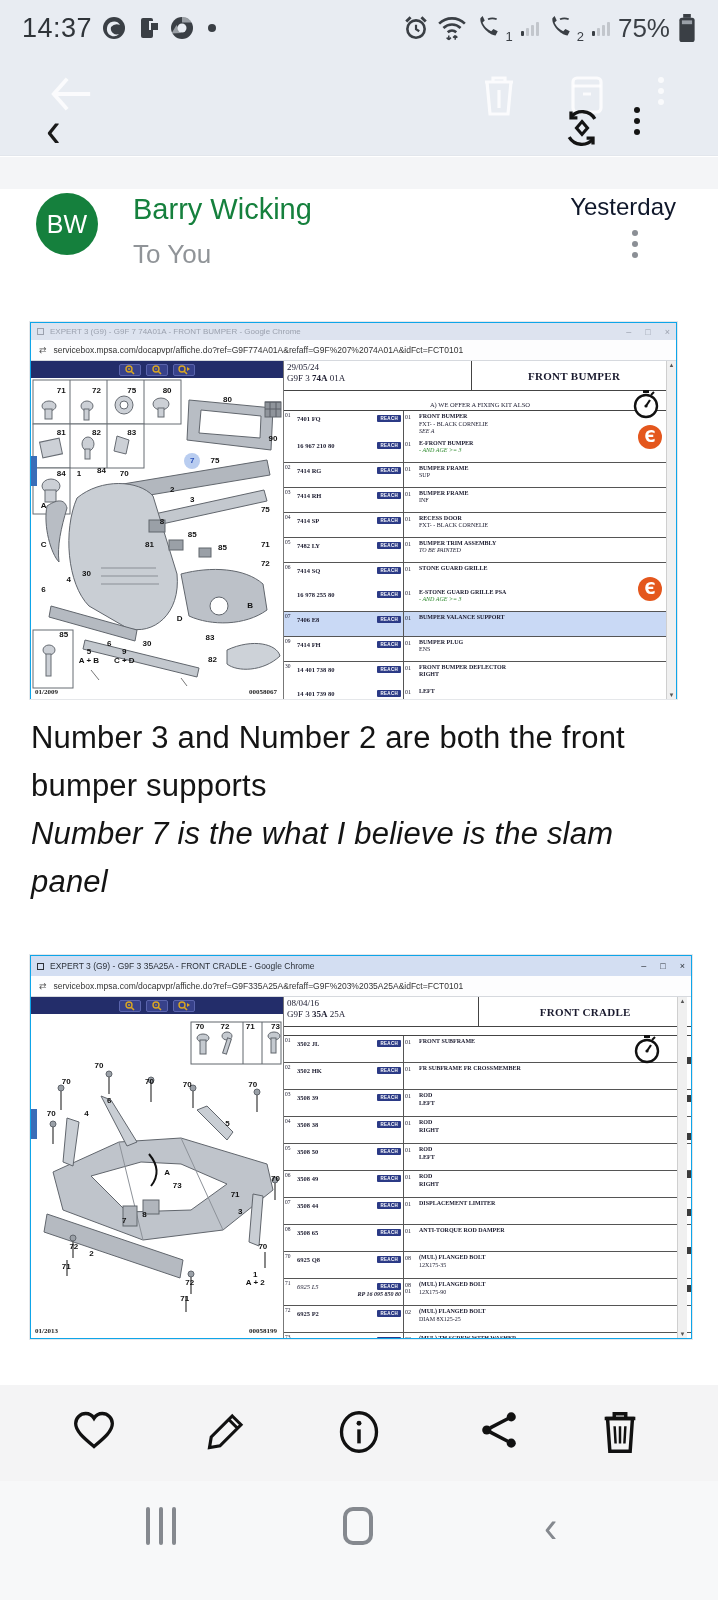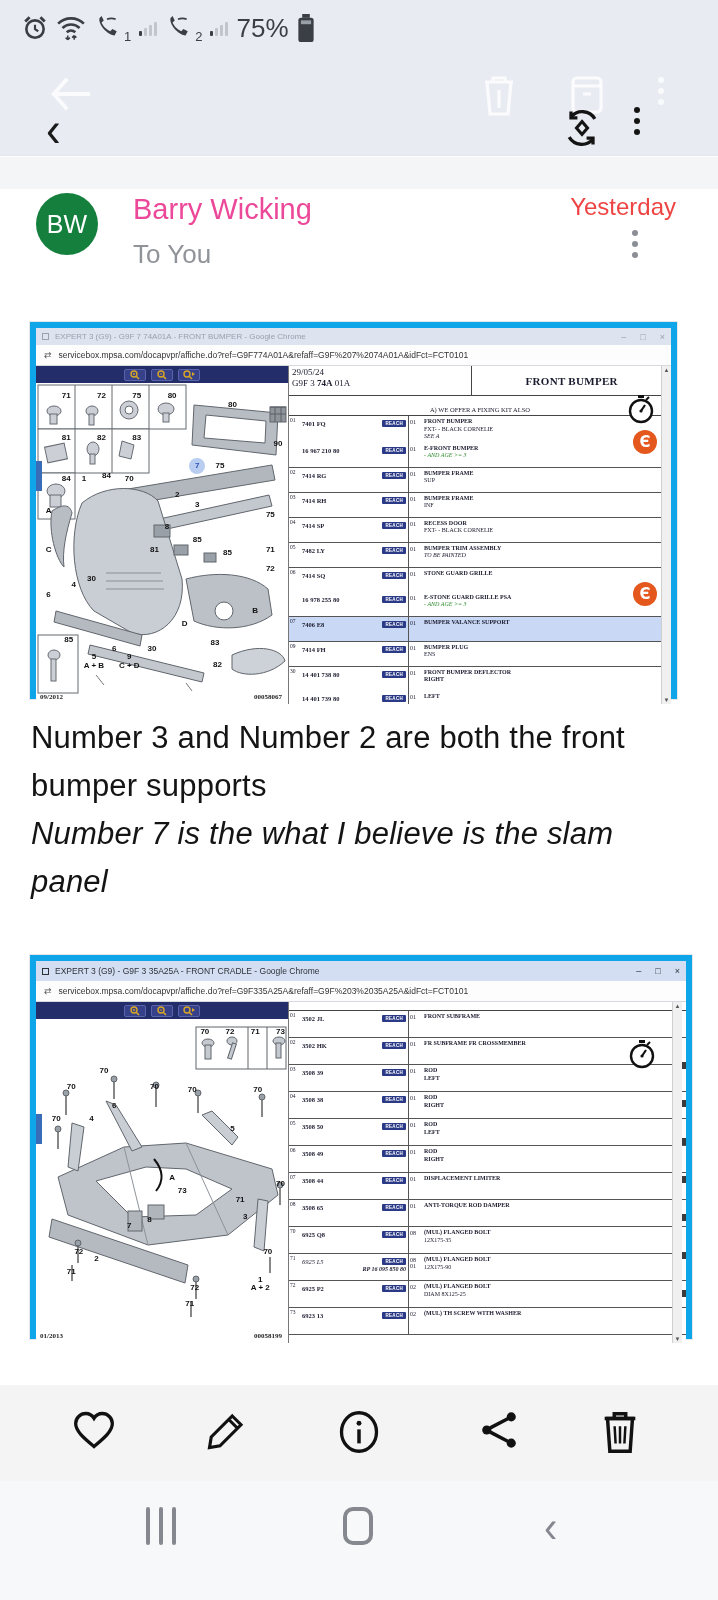--- a/index.html
+++ b/index.html
@@ -28,27 +28,27 @@
   .tb-back{position:absolute;left:46px;top:48px;font-size:44px;color:#1a1a1a;font-weight:400;transform:scaleY(1.15);}
   .tb-rotate{position:absolute;left:560px;top:50px;}
   .tb-menu{position:absolute;left:634px;top:46px;color:#141414;font-size:15px;line-height:15px;text-align:center;}
   .vdots span{display:block;width:6px;height:6px;background:#141414;border-radius:50%;margin:5px auto;}
   .vdots-gray span{background:#8b8f95;}
 
   
   .email-header{position:absolute;left:0;top:157px;width:718px;height:145px;background:#fff;}
   .email-header .band{position:absolute;left:0;top:0;width:718px;height:32px;background:#f4f5f7;}
   .avatar{position:absolute;left:36px;top:36px;width:62px;height:62px;border-radius:50%;background:#15803d;display:flex;align-items:center;justify-content:center;color:#fff;font-size:25px;}
-  .sender{position:absolute;left:133px;top:36px;font-size:29px;color:#ec4899;}
+  .sender{position:absolute;left:133px;top:36px;font-size:29px;color:#15803d;}
   .recipient{position:absolute;left:133px;top:82px;font-size:26px;color:#909498;}
-  .maildate{position:absolute;right:42px;top:36px;font-size:24px;color:#ef4444;}
+  .maildate{position:absolute;right:42px;top:36px;font-size:24px;color:#0f172a;}
   .mail-menu{position:absolute;right:80px;top:68px;}
 
   
-  .window{position:absolute;background:#fde047;border:6px solid #0ea5e9;box-shadow:0 0 0 1px #e5e7ea;}
+  .window{position:absolute;background:#fde047;border:1px solid #0ea5e9;box-shadow:0 0 0 1px #e5e7ea;}
   .titlebar{height:17px;display:flex;align-items:center;padding:0 6px;gap:6px;font-size:8px;}
   .titlebar .sq{width:7px;height:7px;border:1px solid currentColor;flex:none;}
   .titlebar .wtitle{flex:1;white-space:nowrap;overflow:hidden;}
   .titlebar .wctl{display:flex;gap:14px;font-size:9px;align-items:center;}
   .tb-unfocused{background:#dde3ef;color:#9ba1ae;}
   .tb-focused{background:#d3def2;color:#2c3138;}
   .urlbar{height:21px;background:#fdfdfe;border-bottom:1px solid #d6d9de;display:flex;align-items:center;gap:7px;padding:0 8px;font-size:8.5px;color:#333;}
   .urlbar .tabsync{color:#555;font-size:9px;}
   .wincontent{position:relative;display:flex;background:#fff;}
   .sidetab{position:absolute;left:0;width:6px;height:30px;background:#3a6db8;z-index:5;}
@@ -111,20 +111,38 @@
   .nav-recents i{display:block;width:4px;height:38px;background:#85898f;border-radius:2px;}
   .nav-home{position:absolute;left:343px;top:26px;width:30px;height:38px;border:4px solid #85898f;border-radius:10px;}
   .nav-back{position:absolute;left:544px;top:24px;font-size:40px;color:#85898f;transform:scaleY(1.1);}
 </style>
 </head>
 <body>
 
 <div class="phone">
 
   <div class="status-bar">
+    <div class="sb-left">
+      <span class="sb-time">14:37</span>
+      <svg class="appicon" viewBox="0 0 24 24">
+          <circle cx="12" cy="12" r="11" fill="#3a3f45"></circle>
+          <path d="M5 12a7 7 0 0 1 13-3 8 8 0 0 0-9 2 6 6 0 0 0 8 7 7 7 0 0 1-12-6z" fill="#e8ecf2"></path>
+        </svg>
+      <svg class="appicon" viewBox="0 0 24 24">
+          <rect x="5" y="2" width="12" height="20" rx="2" fill="#3a3f45"></rect>
+          <rect x="13" y="5" width="9" height="9" fill="#e8ecf2"></rect>
+          <rect x="15" y="7" width="7" height="7" fill="#3a3f45"></rect>
+        </svg>
+      <svg class="appicon" viewBox="0 0 24 24">
+          <circle cx="12" cy="12" r="11" fill="#3a3f45"></circle>
+          <circle cx="12" cy="12" r="4.5" fill="#e8ecf2"></circle>
+          <path d="M12 1a11 11 0 0 1 9.5 5.5h-9.5z M1.5 17.5 6.5 9l4.5 8z" fill="#e8ecf2" opacity=".55"></path>
+        </svg>
+      <span class="notif-dot"></span>
+    </div>
     <div class="sb-right">
       <svg width="26" height="26" viewBox="0 0 24 24">
           <circle cx="12" cy="13" r="8" fill="none" stroke="#3a3f45" stroke-width="2.4"></circle>
           <path d="M12 9v4l3 2" stroke="#3a3f45" stroke-width="2" fill="none"></path>
           <path d="M3 6 7 2 M21 6 17 2" stroke="#3a3f45" stroke-width="2.6"></path>
         </svg>
       <svg width="30" height="26" viewBox="0 0 28 24">
           <path d="M2 8a17 17 0 0 1 24 0" fill="none" stroke="#3a3f45" stroke-width="2.4"></path>
           <path d="M6 12a11.5 11.5 0 0 1 16 0" fill="none" stroke="#3a3f45" stroke-width="2.4"></path>
           <path d="M10 16a6 6 0 0 1 8 0" fill="none" stroke="#3a3f45" stroke-width="2.4"></path>
@@ -287,21 +305,21 @@
               <path d="M20 228 L106 252 L104 263 L18 239 Z" fill="#b5bac1"></path>
               <path d="M54 262 L168 290 L166 299 L52 271 Z" fill="#c3c8ce"></path>
               <path d="M196 272 C222 260 246 266 249 278 C232 294 206 294 196 286 Z" fill="#cdd2d8"></path>
               <path d="M16 128 C28 120 34 122 36 130 C30 150 26 168 28 184 C20 176 12 148 16 128 Z" fill="#b8bdc4"></path>
               <rect x="118" y="142" width="16" height="12" fill="#9aa0a7"></rect>
               <rect x="138" y="162" width="14" height="10" fill="#9aa0a7"></rect>
               <rect x="168" y="170" width="12" height="9" fill="#9aa0a7"></rect>
               <path d="M60 292l8 10 M150 300l6 8" stroke="#777" fill="none"></path>
             </g>
           </svg>
-          <div class="dfoot-l">09/2012</div>
+          <div class="dfoot-l">01/2009</div>
           <div class="dfoot-r">00058067</div>
         <div class="callout" style="left: 12%; top: 4%;">71</div>
             <div class="callout" style="left: 26%; top: 4%;">72</div>
             <div class="callout" style="left: 40%; top: 4%;">75</div>
             <div class="callout" style="left: 54%; top: 4%;">80</div>
             <div class="callout" style="left: 78%; top: 7%;">80</div>
             <div class="callout" style="left: 96%; top: 19%;">90</div>
             <div class="callout" style="left: 12%; top: 17%;">81</div>
             <div class="callout" style="left: 26%; top: 17%;">82</div>
             <div class="callout" style="left: 40%; top: 17%;">83</div>
@@ -686,20 +704,27 @@
             <div class="callout" style="left: 24%; top: 74%;">2</div>
             <div class="callout" style="left: 14%; top: 78%;">71</div>
             <div class="callout" style="left: 92%; top: 72%;">70</div>
             <div class="callout" style="left: 63%; top: 83%;">72</div>
             <div class="callout" style="left: 61%; top: 88%;">71</div>
             <div class="callout" style="left: 89%; top: 82%;">1
 A + 2</div>
           </div>
       </div>
       <div class="table-pane">
+        <div class="doc-header">
+          <div class="doc-left">
+            <div>08/04/16</div>
+            <div><span>G9F 3 </span><b>35A</b><span> 25A</span></div>
+          </div>
+          <div class="doc-right">FRONT CRADLE</div>
+        </div>
         <div class="rows-area" id="rows2" style="border-top:1px solid #444;margin-top:8px;">
             <div class="prow">
               <div class="pnum">01</div>
               <div class="pentries">
                 <div class="pentry" style="min-height: 26px;">
                   <div class="pleft">
                     <div class="pref">3502 JL</div>
                     <span class="pbadge">REACH</span>
                   </div>
                   <div class="pright">

